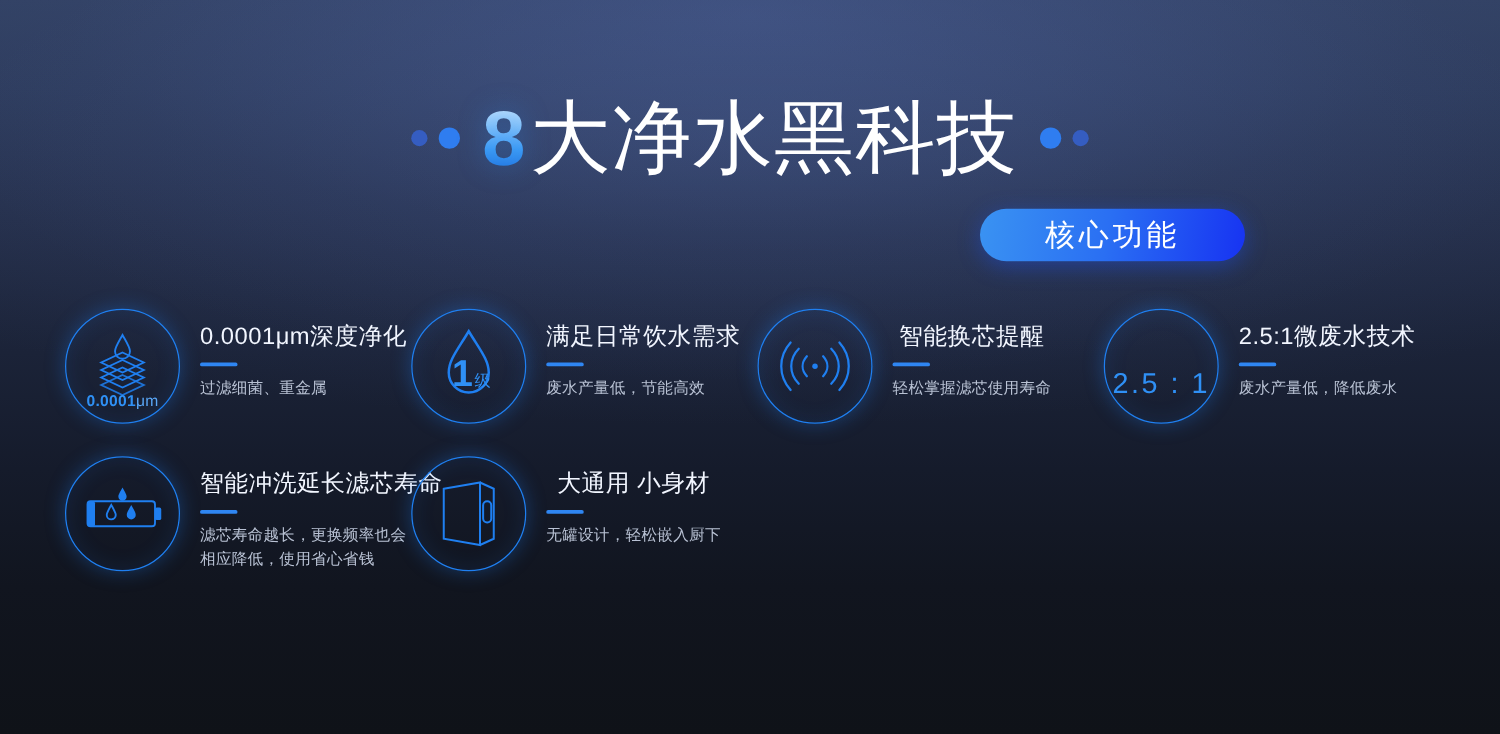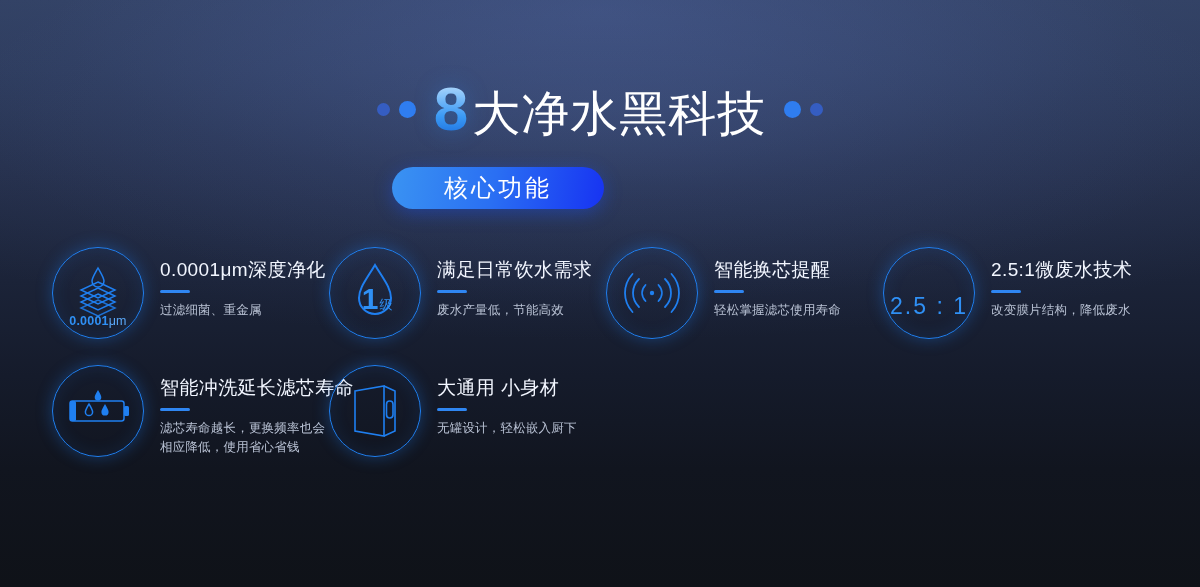--- a/index.html
+++ b/index.html
@@ -39,27 +39,27 @@
   .headline{ display:flex; align-items:baseline; }
   .big8{
     font-size:62px; font-weight:bold; line-height:1;
     background:linear-gradient(180deg,#d6ecff 0%, #8ec8fb 30%, #3d9cf5 62%, #1565d8 100%);
     -webkit-background-clip:text; background-clip:text;
     -webkit-text-fill-color:transparent; color:#69b3f5;
     padding-right:4px;
     text-shadow:0 0 22px rgba(50,140,240,0.35);
   }
   .htext{
-    font-size:48px; font-weight:500; color:#ffffff; line-height:1;
+    font-size:64px; font-weight:500; color:#ffffff; line-height:1;
     letter-spacing:1px;
   }
 
   .pill-wrap{
     position:absolute; top:167px; left:0; width:996px;
-    display:flex; justify-content:center; z-index:3;
+    display:flex; justify-content:flex-end; z-index:3;
   }
   .pill{
     min-width:212px; height:42px; border-radius:21px;
     background:linear-gradient(100deg,#3a93f2 0%, #2a6ff3 48%, #1733f2 100%);
     display:flex; align-items:center; justify-content:center;
     color:#ffffff; font-size:24px; letter-spacing:3px;
     padding:0 26px;
     box-shadow:0 4px 18px rgba(28,80,230,0.45);
   }
 
@@ -81,21 +81,21 @@
     border:1.6px solid #1f7ff0;
     box-shadow:0 0 16px rgba(31,127,240,0.35), inset 0 0 18px rgba(31,127,240,0.12);
     display:flex; align-items:center; justify-content:center;
     margin-top:2px;
   }
   .badge svg{ display:block; }
 
   .texts{ padding-left:16px; padding-top:14px; }
   .ftitle{
     font-size:19px; color:#f2f6ff; line-height:1.15;
-    letter-spacing:.4px; white-space:nowrap;
+    letter-spacing:.4px; white-space:nowrap;text-align:center;
   }
   .rule{
     width:30px; height:3px; background:#2f86f2;
     margin:9px 0 8px 0; border-radius:2px;
   }
   .fsub{
     font-size:12.5px; color:#b9c2d4; line-height:1.5;
     letter-spacing:.2px; white-space:pre-line;
   }
 
@@ -192,21 +192,21 @@
     </div>
 
 
     <div class="cell">
       <div class="badge">
         <span class="ratio-text">2.5 : 1</span>
       </div>
       <div class="texts">
         <div class="ftitle">2.5:1微废水技术</div>
         <div class="rule"></div>
-        <div class="fsub">改变膜片结构，降低废水</div>
+        <div class="fsub">废水产量低，降低废水</div>
       </div>
     </div>
 
     <div class="cell">
       <div class="badge">
         <svg width="76" height="52" viewBox="0 0 76 52" fill="none" stroke="#1f7ff0" stroke-width="1.5">
           <rect x="10" y="16" width="54" height="20" rx="2.5"></rect>
           <rect x="10" y="16" width="6" height="20" rx="1.5" fill="#1f7ff0" stroke="none"></rect>
           <rect x="64" y="21" width="5" height="10" rx="1.5" fill="#1f7ff0" stroke="none"></rect>
           <path d="M38 5 c-2.2 4-3.3 5.7-3.3 7.3a3.3 3.3 0 0 0 6.6 0c0-1.6-1.1-3.3-3.3-7.3z" fill="#1f7ff0" stroke="none"></path>

